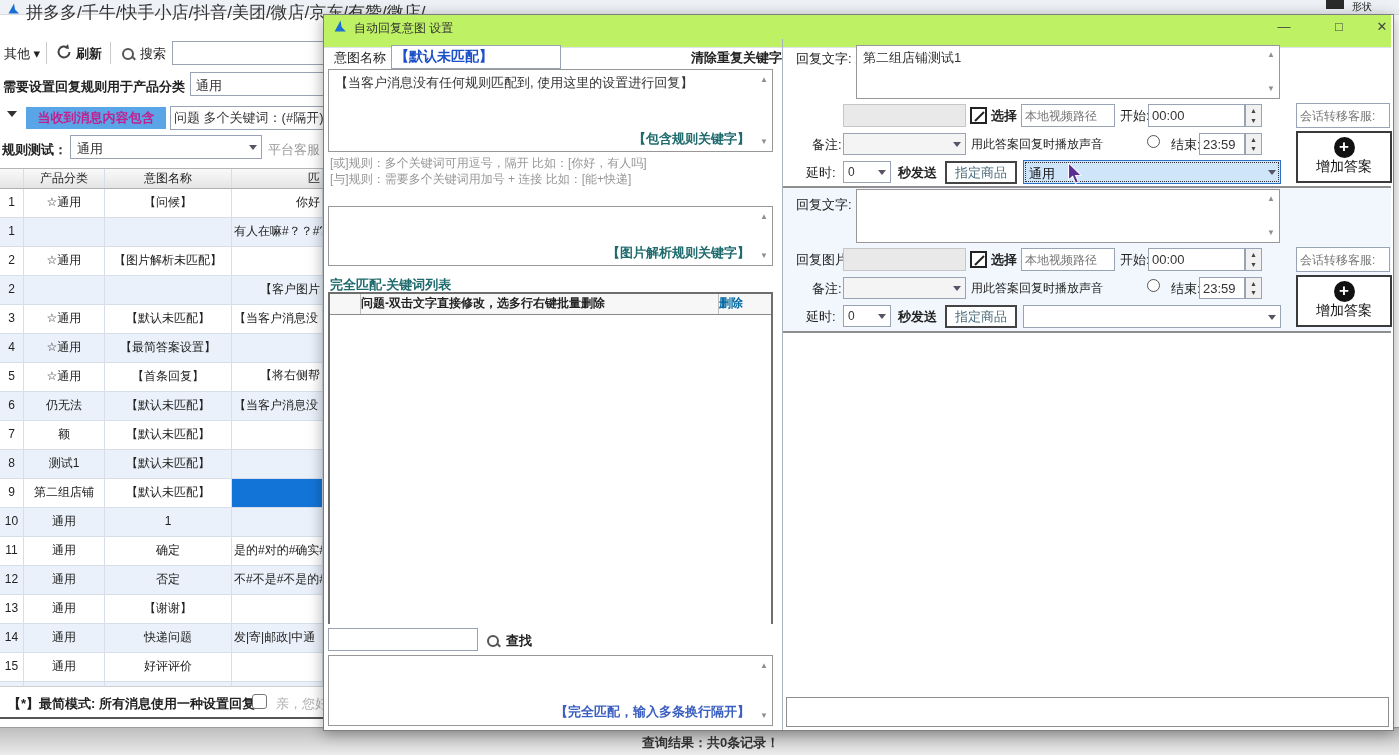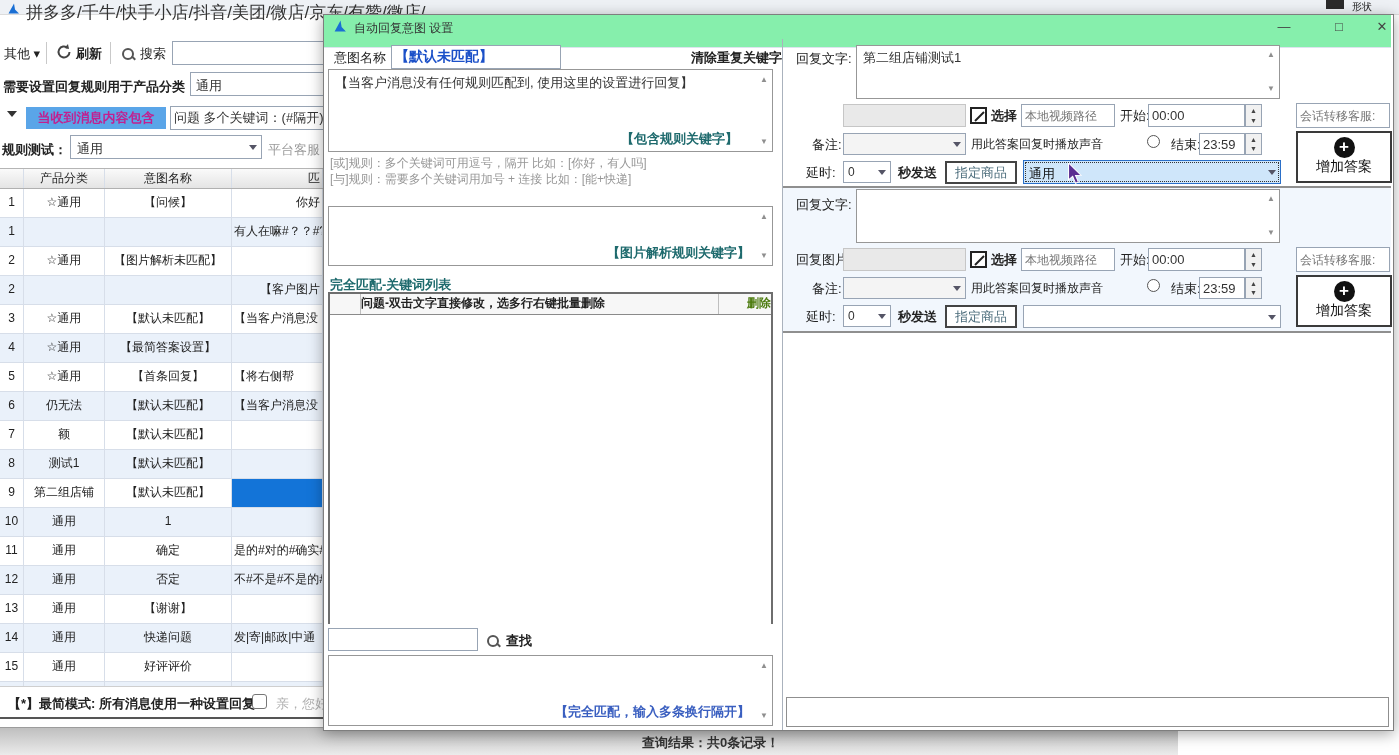--- a/index.html
+++ b/index.html
@@ -131,21 +131,21 @@
           <div class="trow alt">
             <div class="tcell c0">4</div>
             <div class="tcell c1">☆通用</div>
             <div class="tcell c2">【最简答案设置】</div>
             <div class="tcell c3"></div>
           </div>
           <div class="trow">
             <div class="tcell c0">5</div>
             <div class="tcell c1">☆通用</div>
             <div class="tcell c2">【首条回复】</div>
-            <div class="tcell c3" style="text-align: left;">【将右侧帮</div>
+            <div class="tcell c3" style="text-align: right; font-family: Liberation Mono, monospace;">【将右侧帮</div>
           </div>
           <div class="trow alt">
             <div class="tcell c0">6</div>
             <div class="tcell c1">仍无法</div>
             <div class="tcell c2">【默认未匹配】</div>
             <div class="tcell c3" style="text-align: left;">【当客户消息没</div>
           </div>
           <div class="trow">
             <div class="tcell c0">7</div>
             <div class="tcell c1">额</div>
@@ -208,68 +208,68 @@
           </div>
         </div>
     </div>
 
     <div class="abs" style="left:0;top:686px;width:780px;height:33px;background:#fff;border-top:1px solid #cfcfcf;border-bottom:2px solid #555;z-index:3;">
       <span class="lbl" style="left:8px;top:8px;font-weight:bold;">【*】最简模式: 所有消息使用一种设置回复</span>
       <span class="abs" style="left:252px;top:7px;width:15px;height:15px;border:1px solid #777;border-radius:3px;background:#fff;"></span>
       <span class="lbl" style="left:276px;top:8px;color:#b0b0b0;">亲，您好</span>
     </div>
 
-    <div class="abs" style="left:0;top:727px;width:1178px;height:28px;background:linear-gradient(#bfbfbf,#ebebeb);border-top:1px solid #9c9c9c;text-align:right;">
+    <div class="abs" style="left:0;top:727px;width:1399px;height:28px;background:linear-gradient(#bfbfbf,#ebebeb);border-top:1px solid #9c9c9c;text-align:right;">
       <span class="abs" style="left:642px;top:6px;font-size:13px;font-weight:bold;color:#333;white-space:nowrap;">查询结果：共0条记录！</span>
     </div>
   </div>
 
   <div id="dialog" style="z-index:10;">
 
-    <div class="abs" style="left:0;top:0;width:1067px;height:33px;background:#86efac;border-bottom:1px solid #dde4ee;">
+    <div class="abs" style="left:0;top:0;width:1067px;height:33px;background:#bef264;border-bottom:1px solid #dde4ee;">
       <span class="abs" style="left:9px;top:4px;">
         <svg width="14" height="14" viewBox="0 0 13 13">
             <path d="M1.5 11.5 L7 1.5 L8 7.5 L12 11.5 Z" fill="#1a6fd4"></path>
           </svg>
       </span>
       <span class="abs" style="left:30px;top:5px;font-size:12px;color:#333;white-space:nowrap;">自动回复意图 设置</span>
       <span class="winbtn" style="left:945px;top:2px;">—</span>
       <span class="winbtn" style="left:1000px;top:2px;">□</span>
       <span class="winbtn" style="left:1043px;top:2px;">✕</span>
     </div>
 
     <span class="lbl" style="left:10px;top:34px;">意图名称</span>
     <input class="inp" style="left: 67px; top: 30px; width: 170px; height: 24px; font-size: 14px; font-weight: bold; color: rgb(27, 80, 200);" value="【默认未匹配】">
     <span class="lbl" style="left:367px;top:34px;font-weight:bold;">清除重复关键字</span>
 
     <div class="ta" style="left:4px;top:54px;width:445px;height:83px;">
       <div style="padding:4px 6px;font-size:13px;">【当客户消息没有任何规则匹配到, 使用这里的设置进行回复】</div>
       <span class="sarr" style="right:4px;top:6px;">▲</span>
-      <span class="teal" style="position:absolute;right:34px;bottom:3px;">【包含规则关键字】</span>
+      <span class="teal" style="position:absolute;right:22px;bottom:3px;">【包含规则关键字】</span>
       <span class="sarr" style="right:4px;bottom:5px;">▼</span>
     </div>
 
     <div class="gray-note" style="left:6px;top:140px;">
       <div>[或]规则：多个关键词可用逗号，隔开 比如：[你好，有人吗]</div>
       <div>[与]规则：需要多个关键词用加号 + 连接 比如：[能+快递]</div>
     </div>
 
     <div class="ta" style="left:4px;top:191px;width:445px;height:60px;">
       <span class="sarr" style="right:4px;top:6px;">▲</span>
       <span class="teal" style="position:absolute;right:22px;bottom:3px;">【图片解析规则关键字】</span>
       <span class="sarr" style="right:4px;bottom:5px;">▼</span>
     </div>
 
     <span class="teal" style="position:absolute;left:6px;top:261px;">完全匹配-关键词列表</span>
 
     <div class="abs" style="left:4px;top:277px;width:445px;height:332px;border:2px solid #6e6e6e;background:#fff;">
       <div class="kwhead">
         <div style="width:30px;border-right:1px solid #bfbfbf;"></div>
         <div style="flex:1;font-size:12px;font-weight:bold;color:#222;line-height:19px;white-space:nowrap;overflow:hidden;">问题-双击文字直接修改，选多行右键批量删除</div>
-        <div style="width:52px;border-left:1px solid #bfbfbf;text-align:right;font-size:12px;font-weight:bold;color:#4d7c0f;line-height:19px;">删除</div>
+        <div style="width:52px;border-left:1px solid #bfbfbf;text-align:left;font-size:12px;font-weight:bold;color:#0369a1;line-height:19px;">删除</div>
       </div>
       <div style="height:309px;background:#fff;"></div>
     </div>
 
     <input class="inp" style="left: 4px; top: 613px; width: 150px; height: 23px;" value="">
     <span class="abs" style="left:163px;top:618px;"><span class="mag"></span></span>
     <span class="lbl" style="left:182px;top:617px;font-weight:bold;">查找</span>
 
     <div class="ta" style="left:4px;top:640px;width:445px;height:71px;">
       <span class="sarr" style="right:4px;top:6px;">▲</span>

